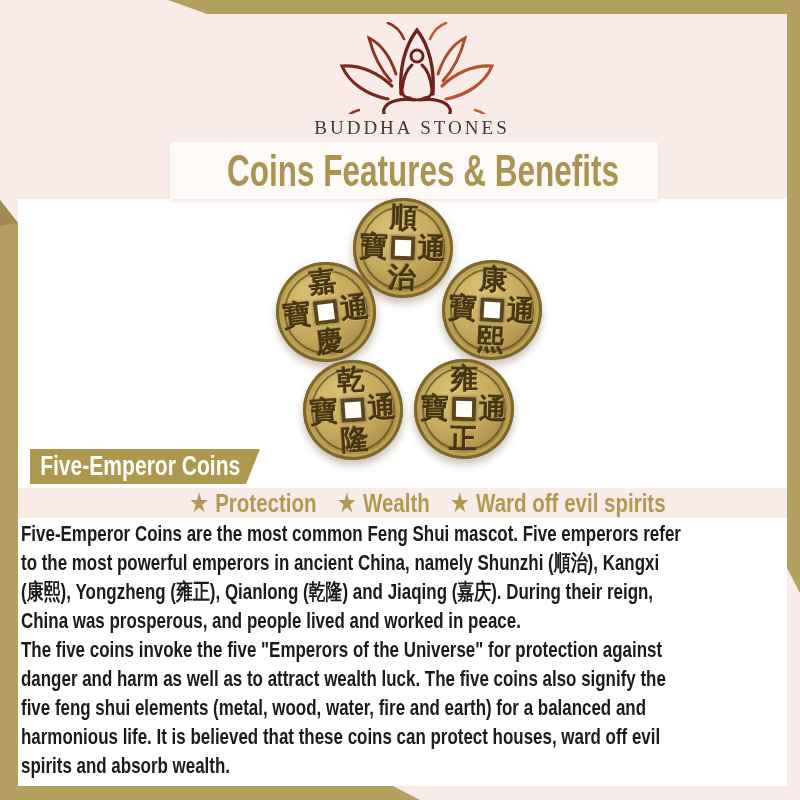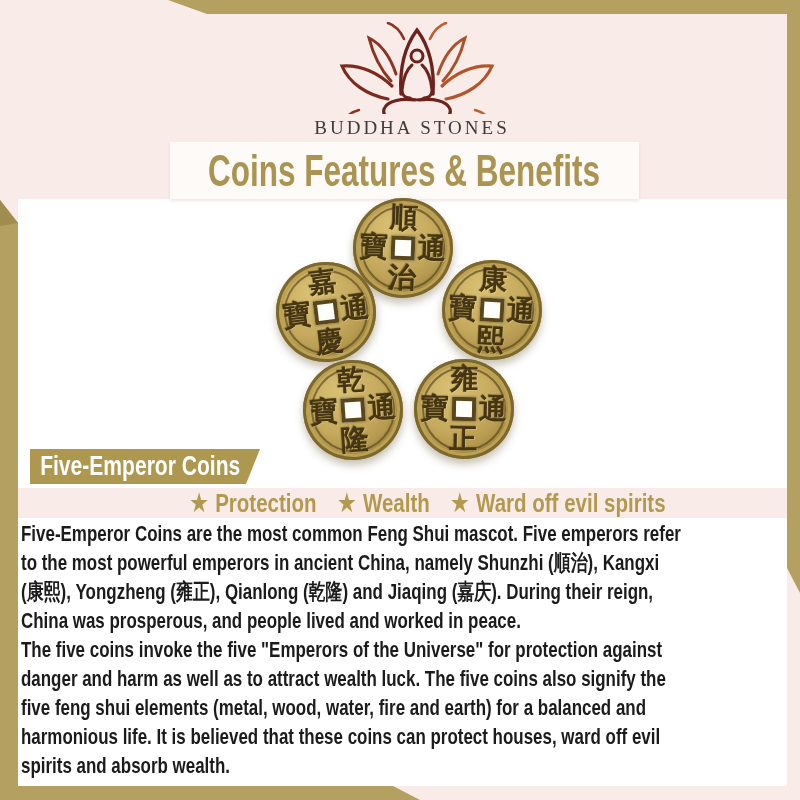--- a/index.html
+++ b/index.html
@@ -14,20 +14,21 @@
   
   .logo-svg{position:absolute;left:337px;top:22px;width:160px;height:92px;}
   .brand{
     position:absolute;left:0;top:117px;width:800px;text-align:center;padding-left:24px;box-sizing:border-box;
     font-family:"Liberation Serif",serif;font-size:19px;letter-spacing:3px;color:#3e3a37;
   }
   .title-box{
     position:absolute;left:170px;top:142px;width:469px;height:57px;background:#fdfaf8;
     display:flex;align-items:center;justify-content:center;
     box-shadow:0 2px 3px rgba(190,160,150,.25);
+    padding-left:19px;
   }
   .page-title{
     font-size:45px;font-weight:bold;color:#ab9351;white-space:nowrap;
     transform:scaleX(.70);transform-origin:center center;line-height:57px;
   }
   
   .coin{
     position:absolute;width:100px;height:100px;border-radius:50%;
     background:radial-gradient(circle at 38% 30%, #d9c073 0%, #c5aa5d 45%, #ab9047 72%, #8a7434 100%);
     box-shadow:

